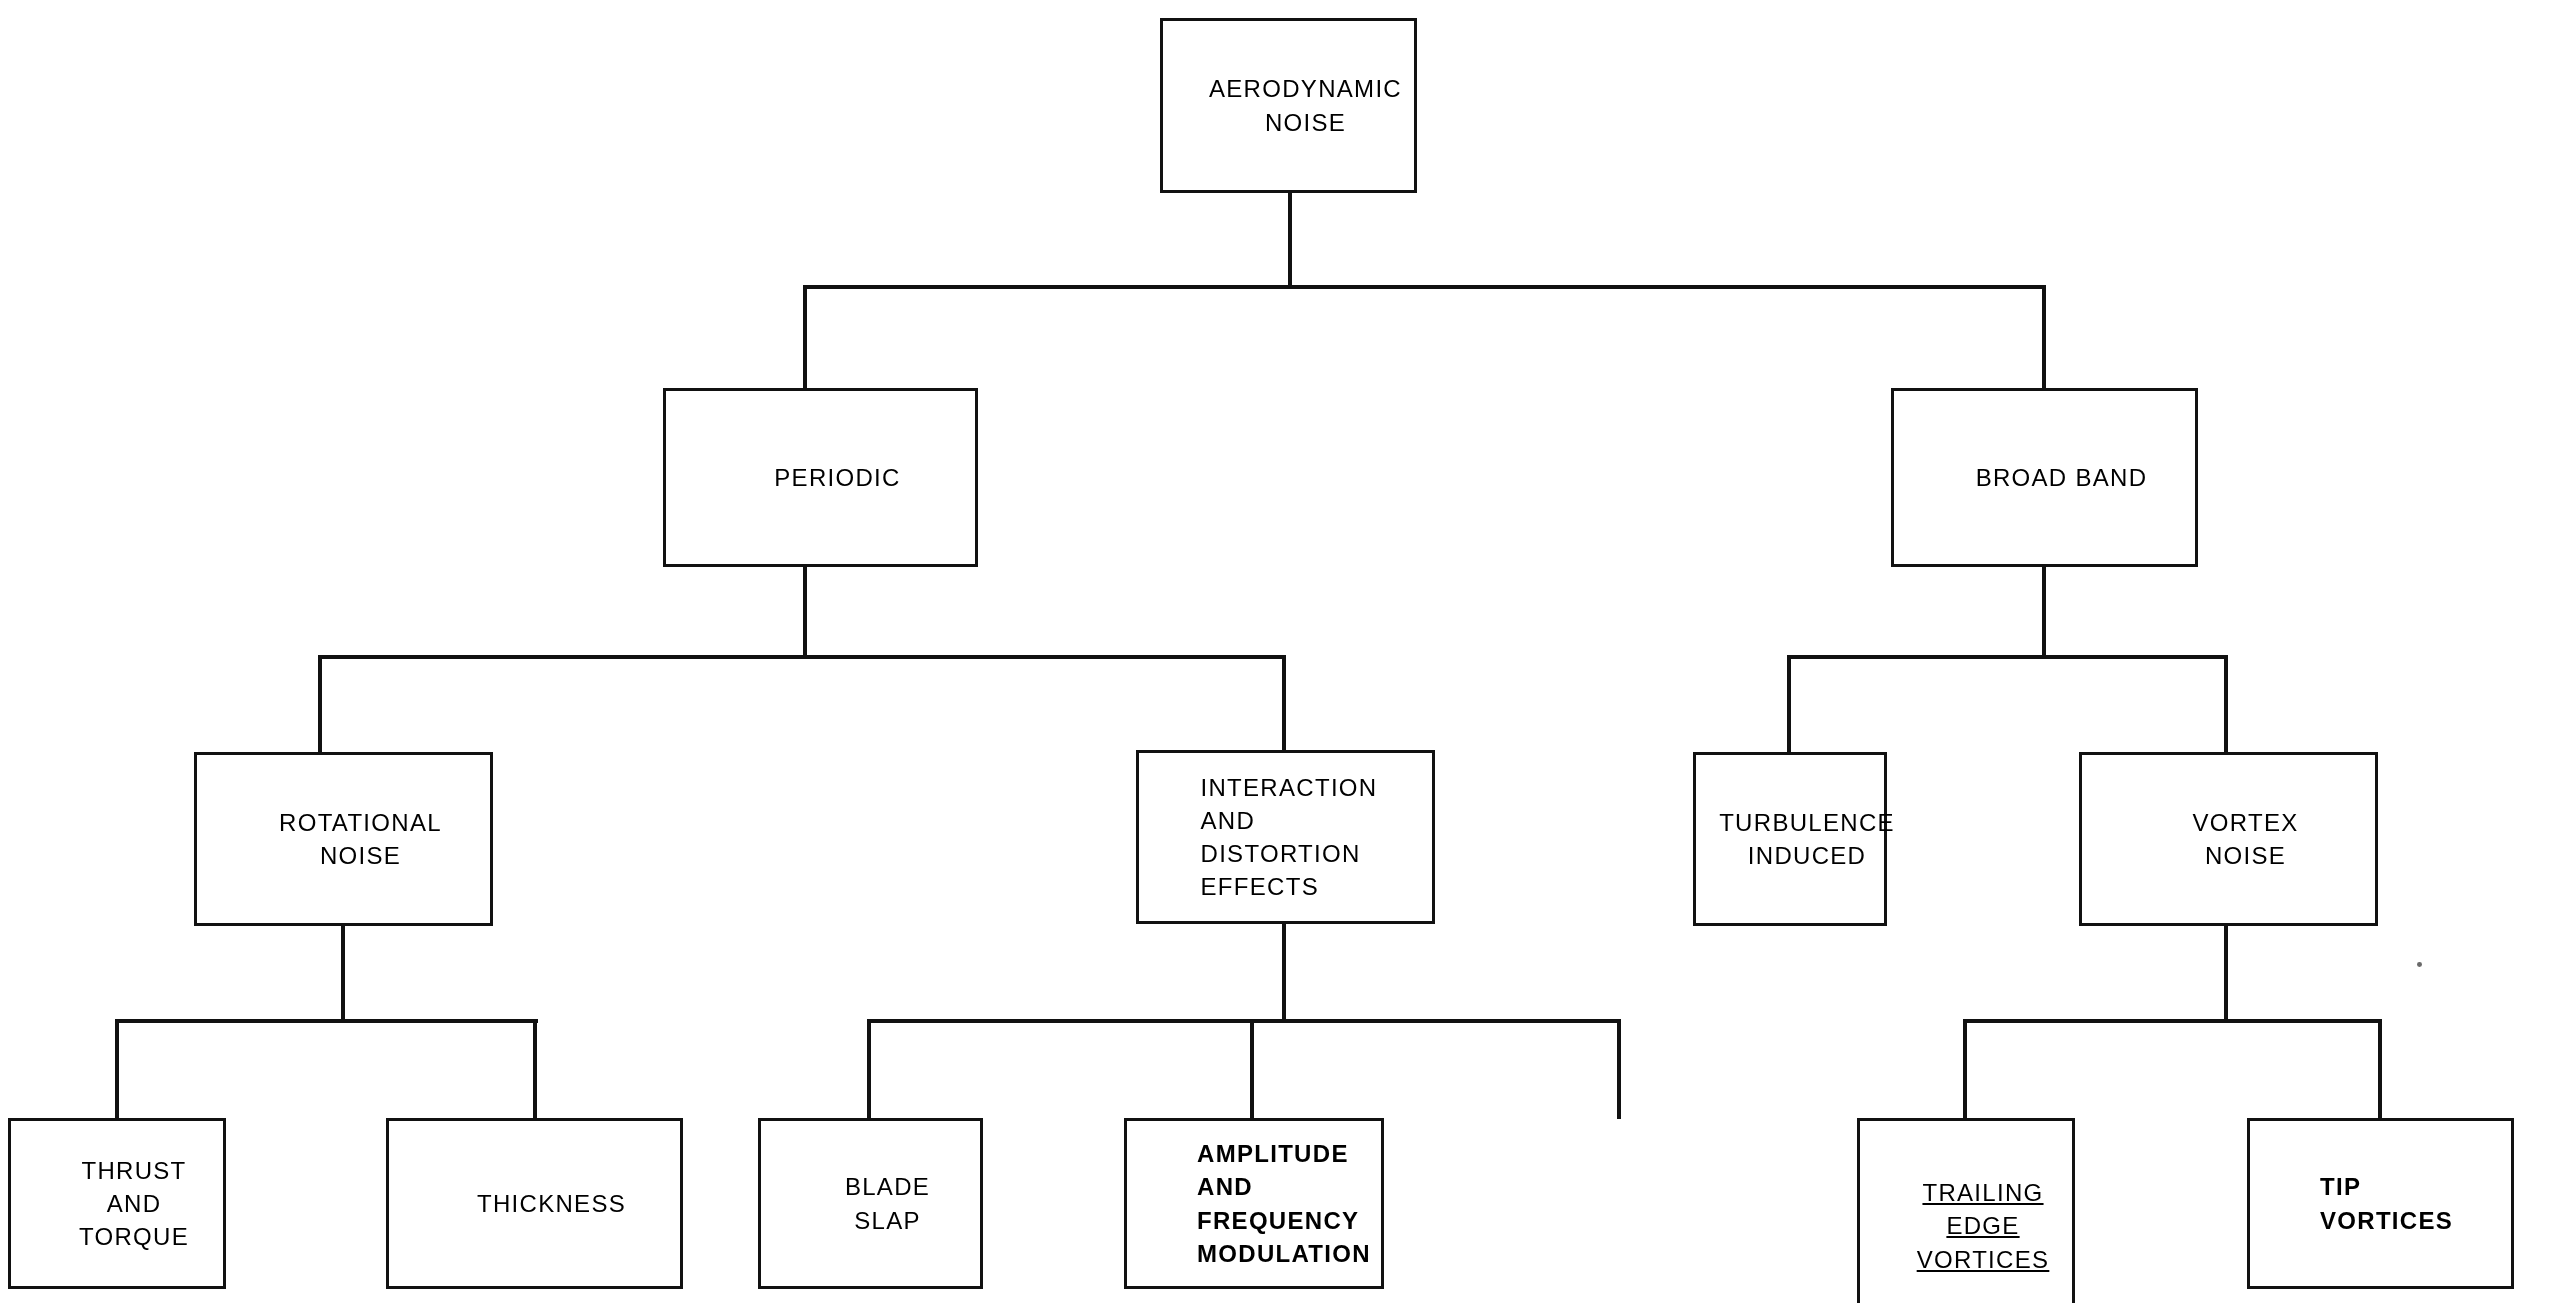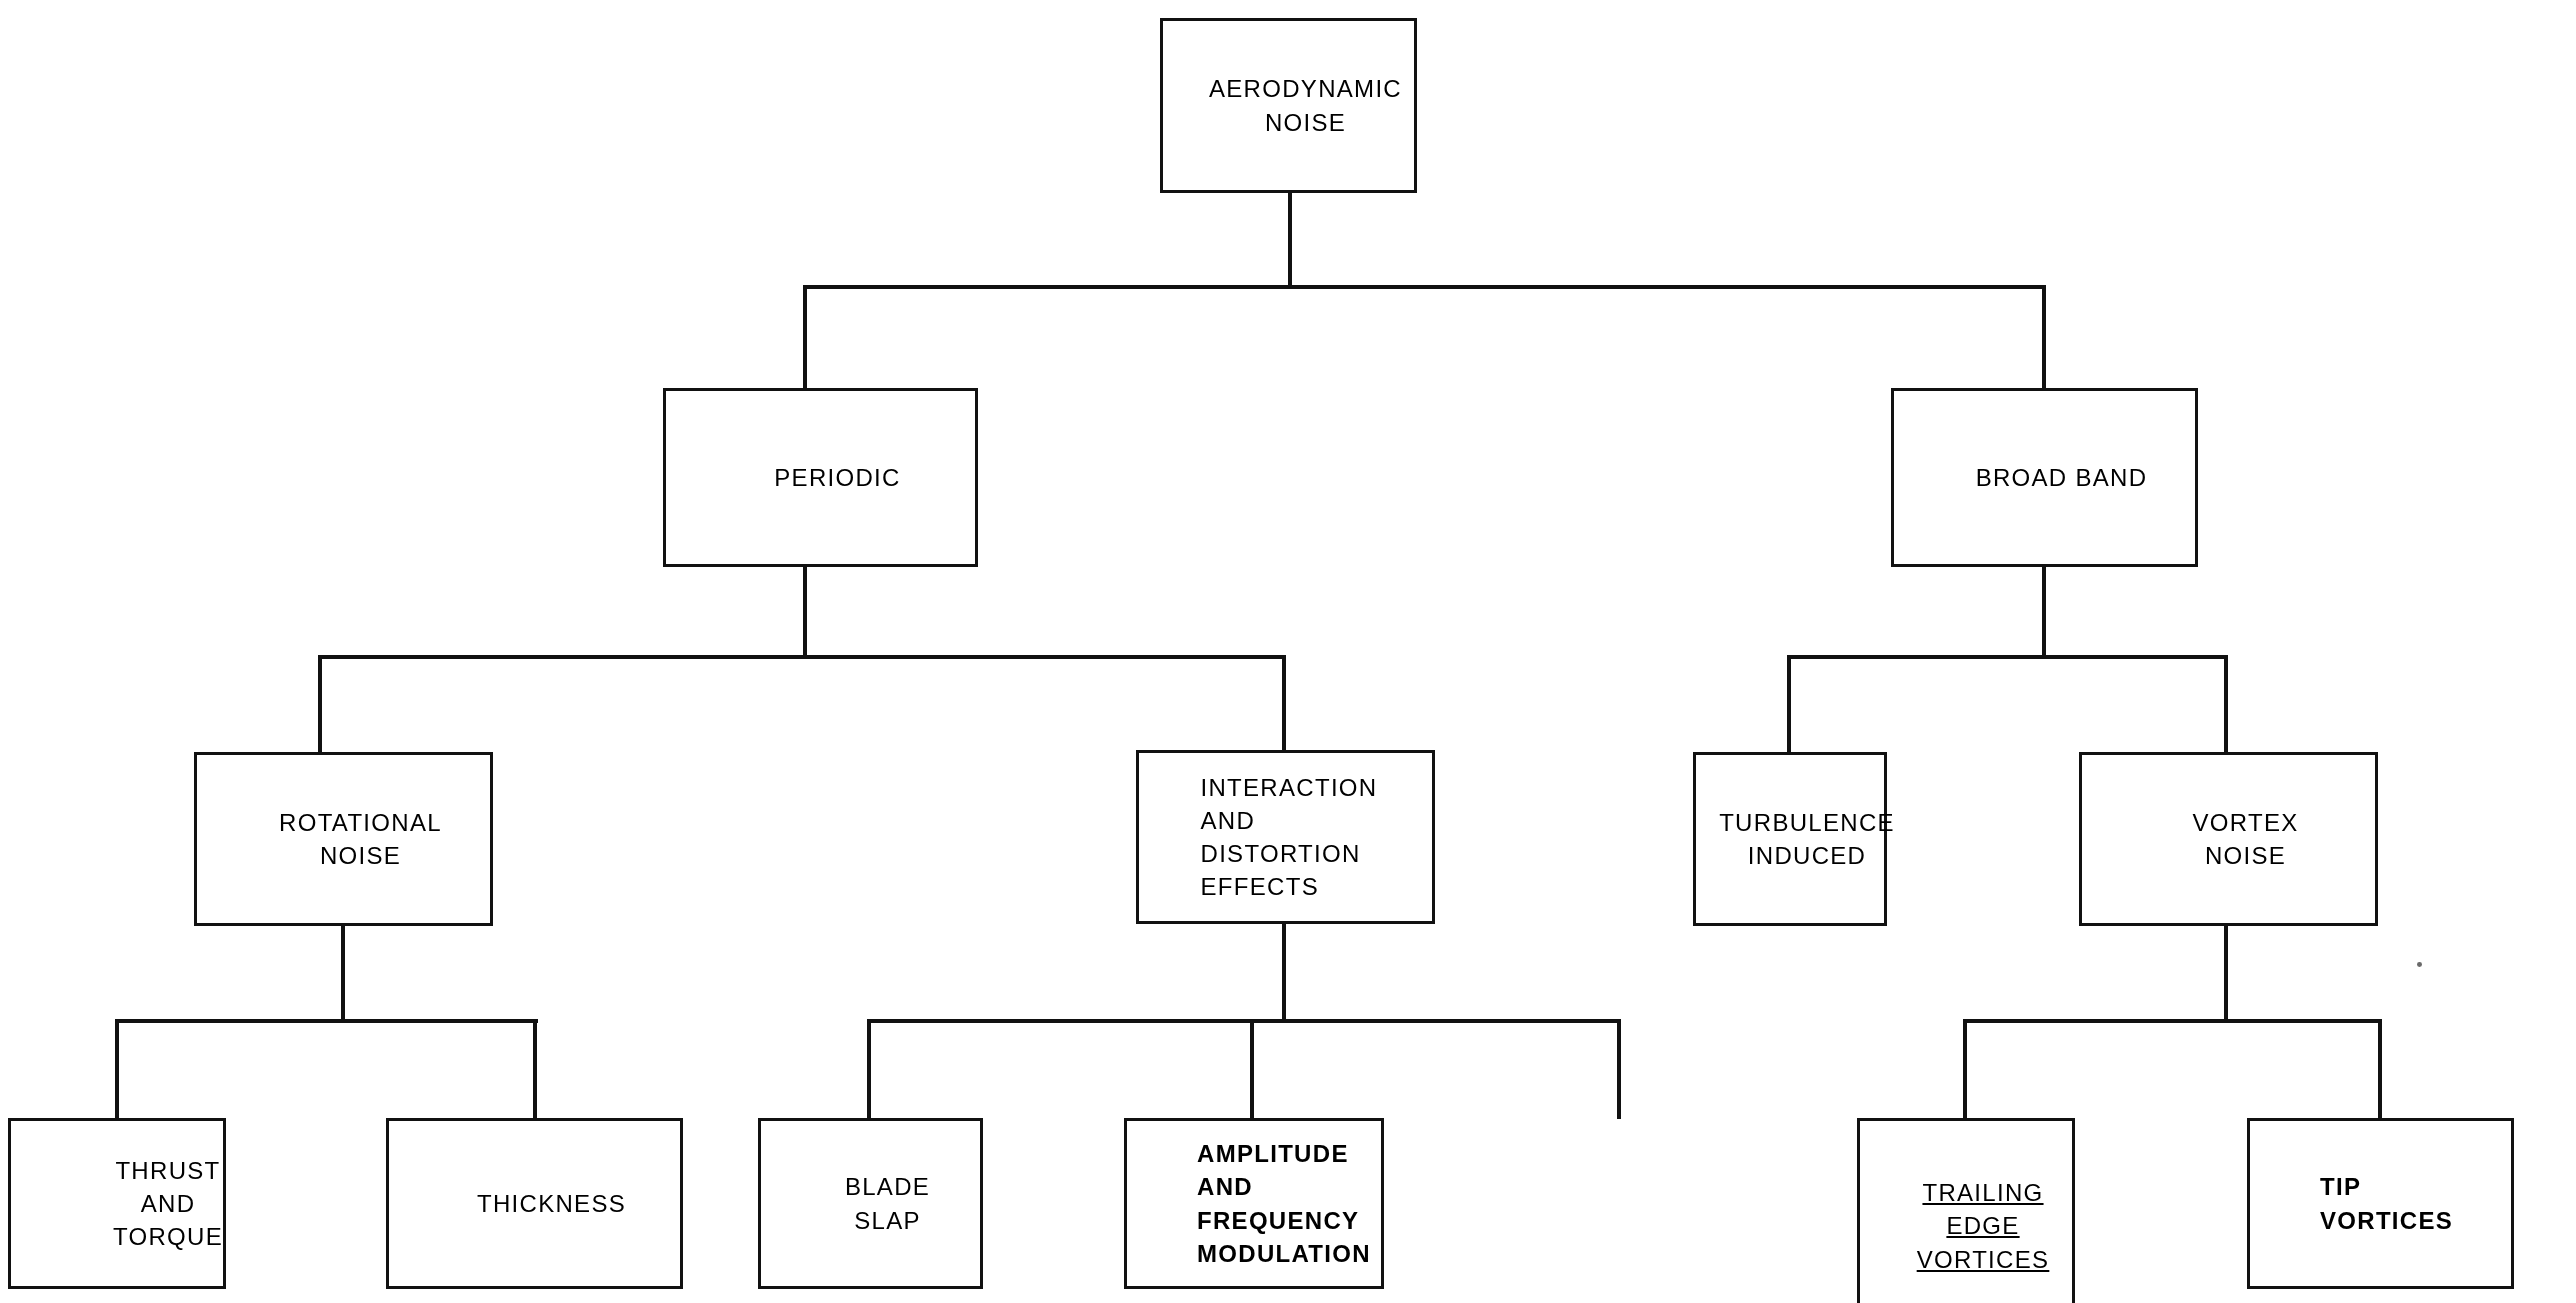--- a/index.html
+++ b/index.html
@@ -130,21 +130,21 @@
   <div class="node" style="left:1693px; top:752px; width:194px; height:174px;">
     <span class="label">TURBULENCE
 INDUCED</span>
   </div>
 
   <div class="node" style="left:2079px; top:752px; width:299px; height:174px;">
     <span class="label">VORTEX
 NOISE</span>
   </div>
 
-  <div class="node" style="left:8px; top:1118px; width:218px; height:171px;justify-content:flex-end;">
+  <div class="node" style="left:8px; top:1118px; width:218px; height:171px;">
     <span class="label">THRUST
 AND
 TORQUE</span>
   </div>
 
   <div class="node" style="left:386px; top:1118px; width:297px; height:171px;">
     <span class="label">THICKNESS</span>
   </div>
 
   <div class="node" style="left:758px; top:1118px; width:225px; height:171px;">

